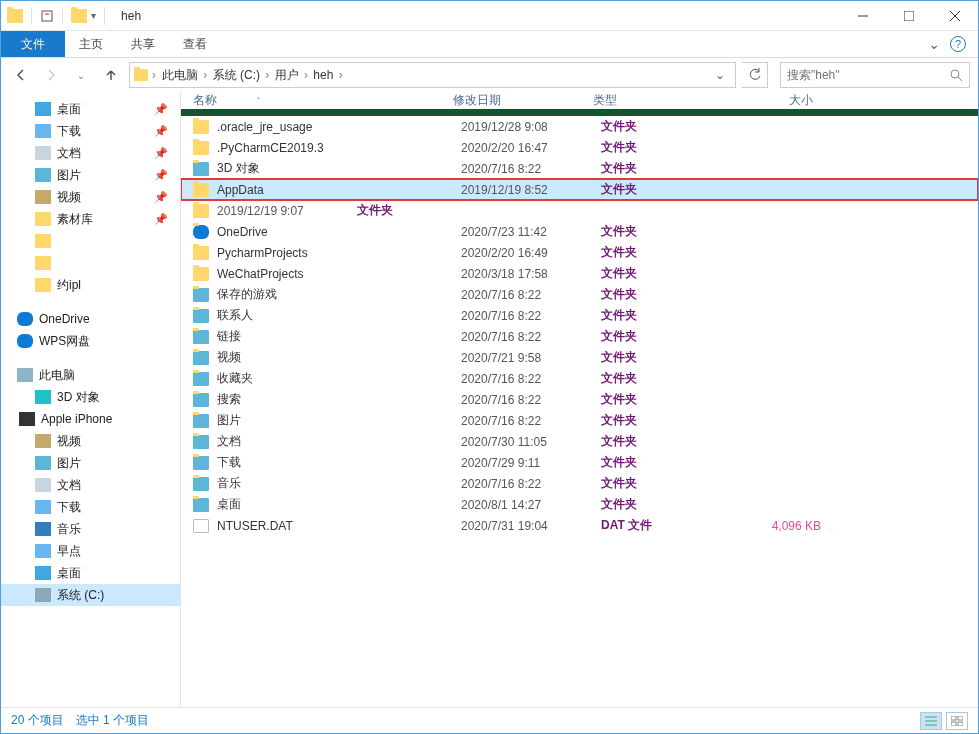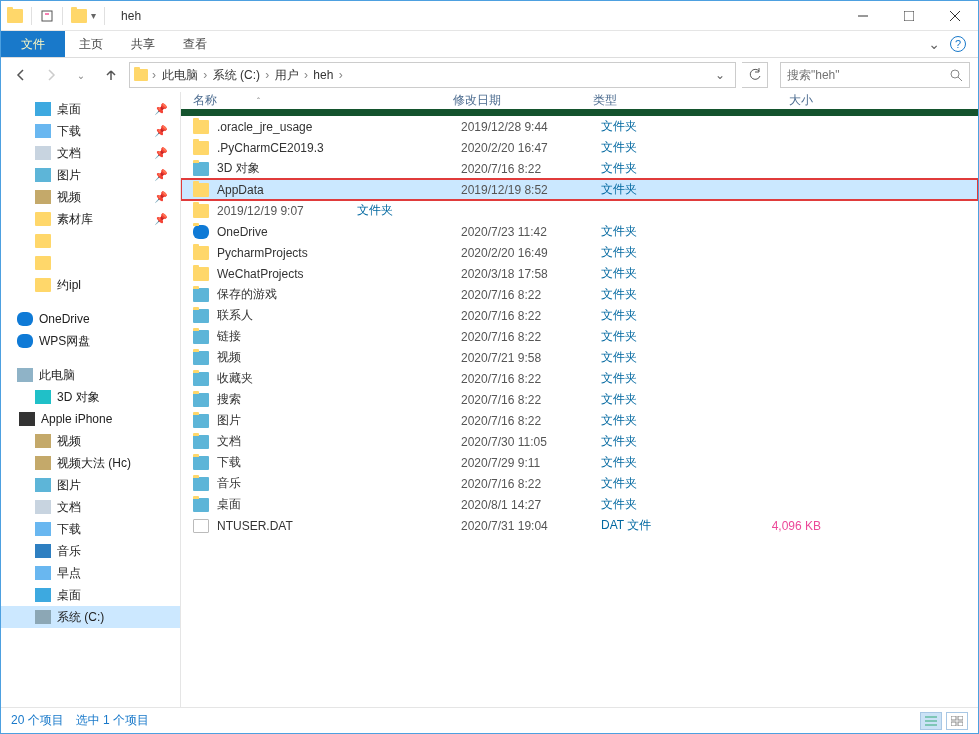--- a/index.html
+++ b/index.html
@@ -60,21 +60,21 @@
 .row.sel { background:#cbe8ff;}
 .row.hl { outline:2px solid #e03b3b; outline-offset:-1px;}
 .row .ic { width:16px;height:14px; margin-right:8px; display:inline-block; background:#ffd76a; border-radius:1px; position:relative;}
 .row .ic::before{content:"";position:absolute;top:-2px;left:0;width:6px;height:3px;background:#ffd76a;border-radius:1px 1px 0 0;}
 .row .ic.cloud { background:#0f7ad6; border-radius:6px;}
 .row .ic.sys { background:#5db5d8;}
 .row .ic.file { background:#fff; border:1px solid #bbb;}
 .row .ic.file::before{display:none;}
 .row .nm { width:244px;}
 .row .dt { width:140px; color:#555;}
-.row .tp { width:140px; color:#0369a1;}
+.row .tp { width:140px; color:#701a75;font-weight:bold;}
 .row .sz { width:100px; text-align:right; color:#ec4899; padding-right:20px;}
 .statusbar { position:absolute; bottom:0; left:0; right:0; height:26px; border-top:1px solid #e5e5e5; display:flex; align-items:center; padding:0 10px; gap:12px; color:#1979ca; background:#fff;}
 .statusbar .views { margin-left:auto; display:flex; gap:4px;}
 .view-btn { width:22px;height:18px;border:1px solid #a8c7e4;display:flex;align-items:center;justify-content:center;}
 .view-btn.active { background:#cbe2f6;}
 svg { display:block;}
 </style>
 </head>
 <body>
 
@@ -235,24 +235,20 @@
           </div>
           <div class="sb-item" style="padding-left: 18px;">
             <span class="ico ico-phone"></span>
             <span>Apple iPhone</span>
           </div>
           <div class="sb-item" style="padding-left: 34px;">
             <span class="ico ico-vid"></span>
             <span>视频</span>
           </div>
           <div class="sb-item" style="padding-left: 34px;">
-            <span class="ico ico-vid"></span>
-            <span>视频大法 (Hc)</span>
-          </div>
-          <div class="sb-item" style="padding-left: 34px;">
             <span class="ico ico-pic"></span>
             <span>图片</span>
           </div>
           <div class="sb-item" style="padding-left: 34px;">
             <span class="ico ico-doc"></span>
             <span>文档</span>
           </div>
           <div class="sb-item" style="padding-left: 34px;">
             <span class="ico ico-dl"></span>
             <span>下载</span>
@@ -280,21 +276,21 @@
     <div class="headers">
       <div class="col-name"><span>名称</span><span class="sort">ˆ</span></div>
       <div class="col-date">修改日期</div>
       <div class="col-type">类型</div>
       <div class="col-size">大小</div>
     </div>
     <div class="rows" id="rows">
         <div class="row">
           <span class="ic "></span>
           <span class="nm">.oracle_jre_usage</span>
-          <span class="dt">2019/12/28 9:44</span>
+          <span class="dt">2019/12/28 9:08</span>
           <span class="tp">文件夹</span>
           <span class="sz"></span>
         </div>
         <div class="row">
           <span class="ic "></span>
           <span class="nm">.PyCharmCE2019.3</span>
           <span class="dt">2020/2/20 16:47</span>
           <span class="tp">文件夹</span>
           <span class="sz"></span>
         </div>

